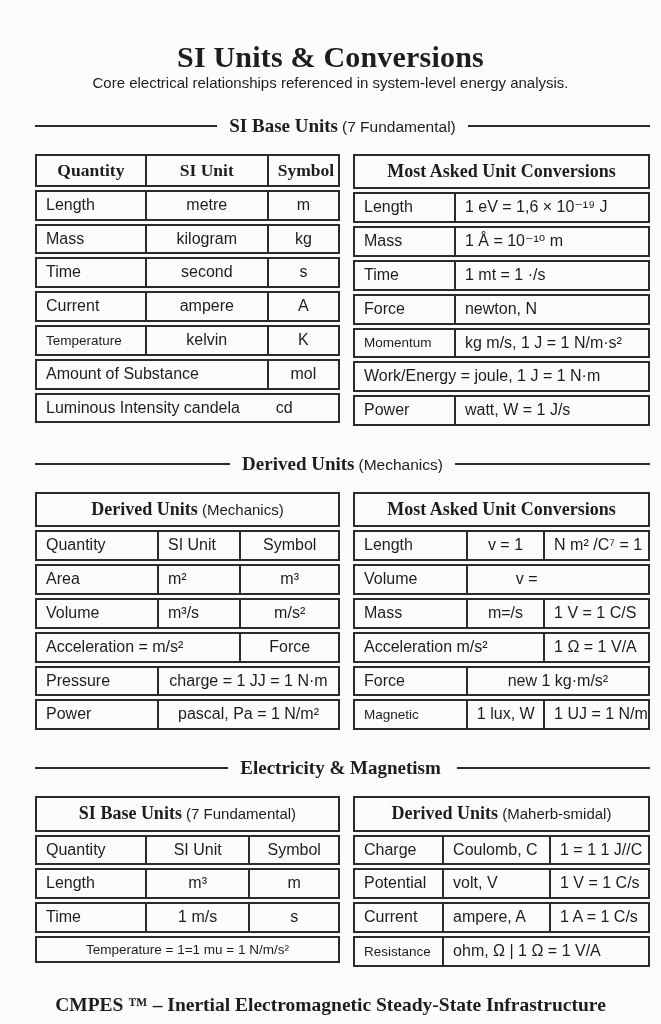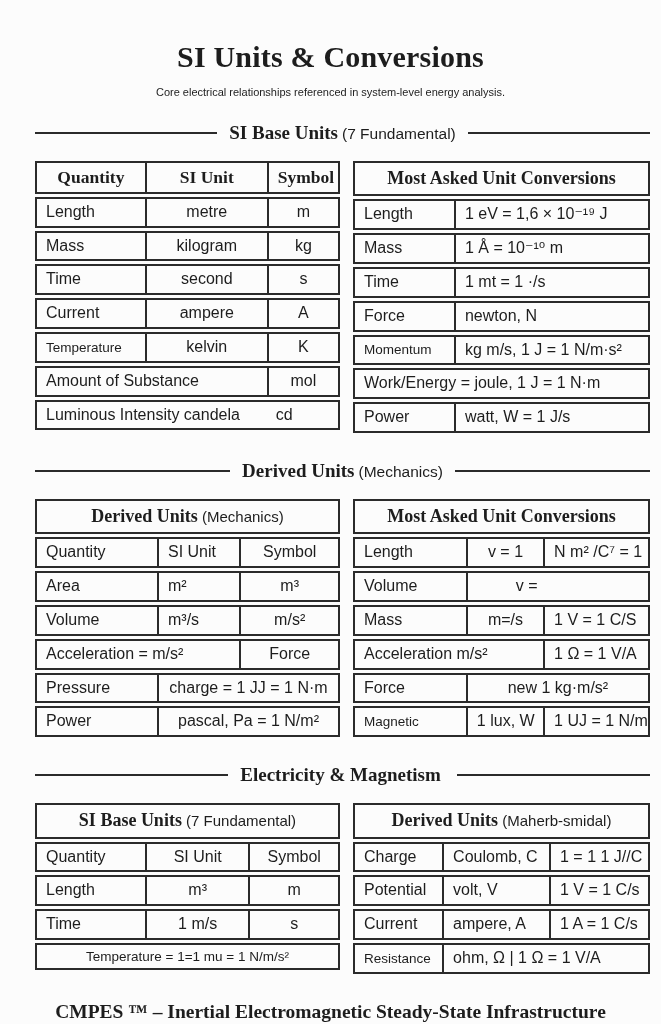--- a/index.html
+++ b/index.html
@@ -12,21 +12,21 @@
   }
   .sheet { padding:40px 11px 24px 35px; }
 
   .page-title {
     text-align:center;
     font-family:"Liberation Serif","DejaVu Serif",serif;
     font-weight:bold; font-size:30px; letter-spacing:.2px;
     margin-right:24px;
   }
   .subtitle {
-    text-align:center; font-size:11px; margin:12px 24px 0 0;
+    text-align:center; font-size:15px; margin:0 24px 0 0;
   }
 
   .section-head {
     display:flex; align-items:center; gap:12px;
     margin:24px 0 14px 0;
   }
   .section-head .rule { flex:1; height:2px; background:var(--line,#2b2b2b); }
   .sh-text { white-space:nowrap; }
   .sh-main {
     font-family:"Liberation Serif","DejaVu Serif",serif;

